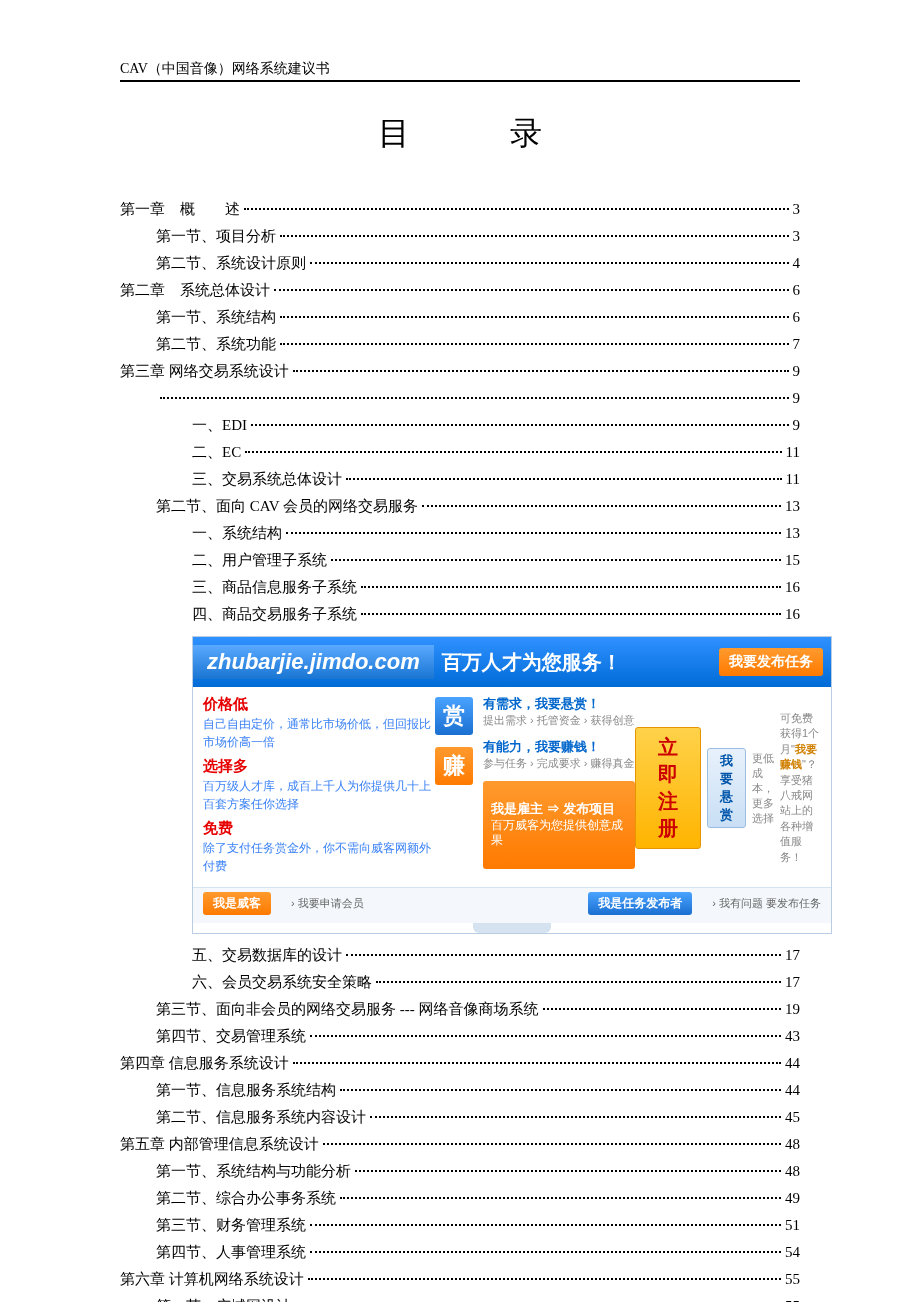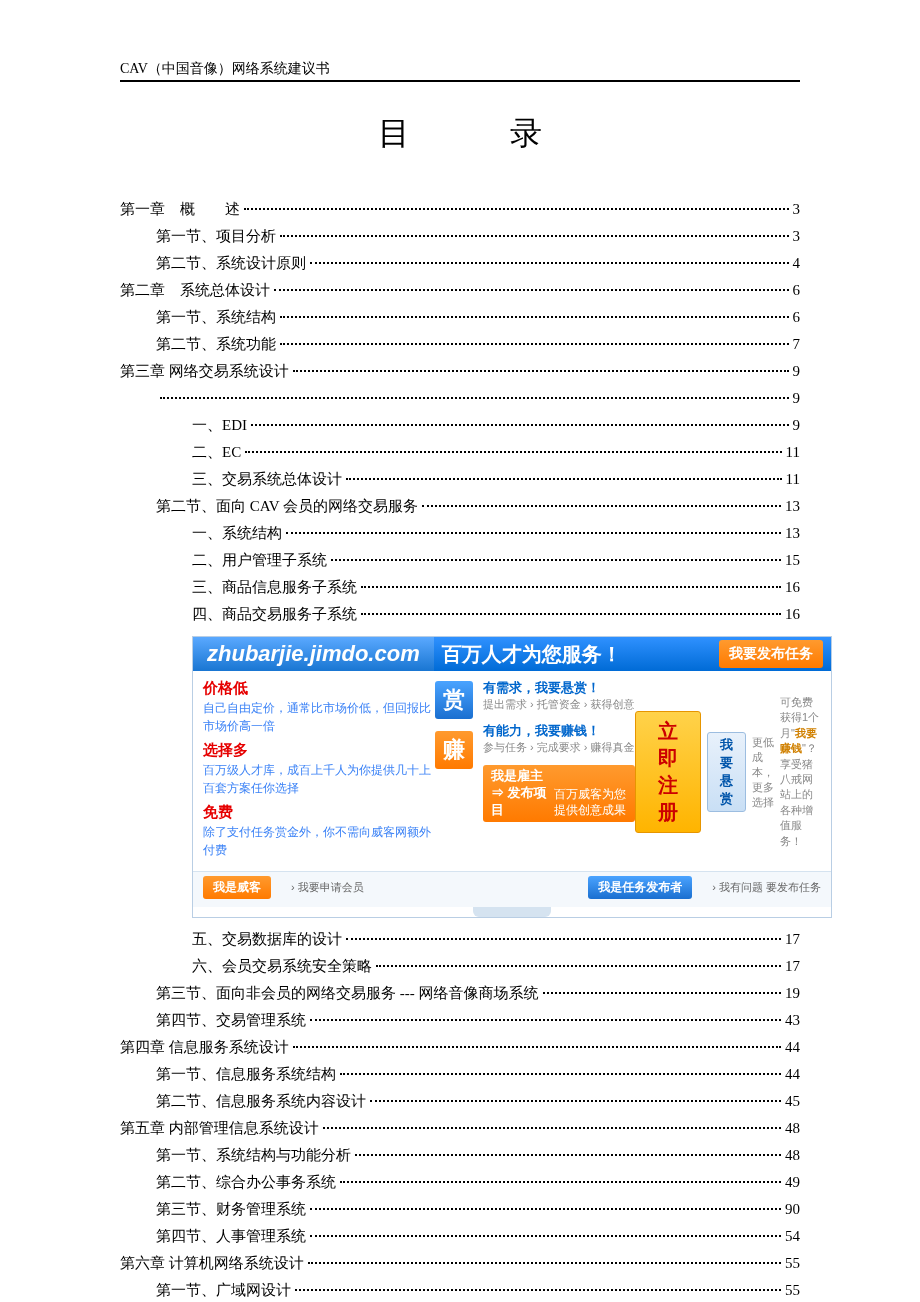--- a/index.html
+++ b/index.html
@@ -9,41 +9,41 @@
 .header-line{border-bottom:2px solid #000;margin-bottom:30px}
 .title{text-align:center;font-size:32px;letter-spacing:100px;padding-left:100px;font-weight:normal;margin-bottom:40px}
 .toc-line{display:flex;align-items:baseline;font-size:15px;line-height:1.8;white-space:nowrap}
 .toc-label{flex:0 0 auto}
 .toc-dots{flex:1 1 auto;border-bottom:2px dotted #000;margin:0 4px;position:relative;top:-4px}
 .toc-page{flex:0 0 auto}
 .indent-0{padding-left:0}
 .indent-1{padding-left:36px}
 .indent-2{padding-left:72px}
 .ad{margin:8px 0 8px 72px;width:640px;border:1px solid #b9cee4;background:#fff;font-family:"Microsoft YaHei",sans-serif;font-size:12px;color:#333}
-.ad-banner{display:flex;align-items:center;background:linear-gradient(#2f91ff,#006bd6);height:34px}
+.ad-banner{display:flex;align-items:center;background:linear-gradient(#2f91ff,#006bd6);height:50px}
 .ad-url{background:linear-gradient(#5aa9ff,#1976d2);color:#fff;font-size:22px;font-weight:bold;padding:4px 14px;font-style:italic;font-family:Arial,sans-serif}
 .ad-slogan{color:#fff;font-size:20px;font-weight:bold;margin-left:8px}
 .ad-orange-btn{background:linear-gradient(#ff9a2e,#ff7a00);color:#fff;padding:5px 10px;border-radius:3px;font-size:14px;margin-left:auto;margin-right:8px;font-weight:bold}
 .ad-body{display:flex;padding:8px 10px 6px}
 .ad-left{flex:0 0 230px}
 .ad-h{color:#e60000;font-weight:bold;font-size:15px;margin-bottom:1px}
 .ad-p{color:#3b82f6;line-height:1.5;margin-bottom:6px}
 .ad-mid{flex:0 0 42px;display:flex;flex-direction:column;gap:12px;align-items:center;padding-top:2px}
 .tile{width:38px;height:38px;color:#fff;display:flex;align-items:center;justify-content:center;font-size:22px;font-weight:bold;border-radius:3px}
 .tile-b{background:linear-gradient(#4aa3ff,#1a6fd0)}
 .tile-o{background:linear-gradient(#ff9a2e,#ff7a00)}
 .ad-mid2{flex:0 0 160px;padding-left:8px}
 .ad-mid2 .grp{margin-bottom:10px}
 .ad-mid2 .t{color:#0066cc;font-weight:bold;font-size:13px}
 .ad-mid2 .s{color:#888;font-size:11px}
 .ad-right{flex:1;display:flex;flex-direction:row;align-items:center;gap:6px}
 .reg-btn{background:linear-gradient(#ffd24a,#ffb400);border:1px solid #e69500;color:#c00;font-size:20px;font-weight:bold;padding:6px 22px;border-radius:3px}
 .xs-btn{background:linear-gradient(#e8f1fb,#c9dff5);border:1px solid #9cbde0;color:#0055aa;font-weight:bold;padding:3px 12px;border-radius:3px;font-size:13px}
 .xs-sub{color:#888;font-size:11px}
-.pub-bar{background:linear-gradient(#ff9a2e,#ff7a00);color:#fff;padding:3px 8px;border-radius:3px;font-size:12px;display:flex;flex-direction:row;align-items:flex-end;line-height:1.3}
+.pub-bar{background:linear-gradient(#ff9a2e,#ff7a00);color:#fff;padding:20px 8px;border-radius:3px;font-size:12px;display:flex;flex-direction:column;align-items:flex-start;line-height:1.3}
 .pub-bar .m{font-weight:bold;font-size:13px}
 .gold{color:#888;font-size:11px;line-height:1.4}
 .gold b{color:#d08000;font-weight:bold}
 .ad-footer{display:flex;align-items:center;padding:4px 10px 8px;gap:20px;background:#f4f8fc;border-top:1px solid #d5e3f0}
 .chip{color:#fff;padding:3px 10px;border-radius:3px;font-size:12px;font-weight:bold}
 .chip-o{background:linear-gradient(#ff9a2e,#ff7a00)}
 .chip-b{background:linear-gradient(#4aa3ff,#1a6fd0)}
 .ft-txt{color:#666;font-size:11px}
 .ad-tab{height:10px;background:#d5e3f0;margin:0 280px 0 280px;border-radius:0 0 6px 6px}
 </style>
@@ -235,21 +235,21 @@
         <span class="toc-page">48</span>
       </div>
       <div class="toc-line indent-1">
         <span class="toc-label">第二节、综合办公事务系统</span>
         <span class="toc-dots"></span>
         <span class="toc-page">49</span>
       </div>
       <div class="toc-line indent-1">
         <span class="toc-label">第三节、财务管理系统</span>
         <span class="toc-dots"></span>
-        <span class="toc-page">90</span>
+        <span class="toc-page">51</span>
       </div>
       <div class="toc-line indent-1">
         <span class="toc-label">第四节、人事管理系统</span>
         <span class="toc-dots"></span>
         <span class="toc-page">54</span>
       </div>
       <div class="toc-line indent-0">
         <span class="toc-label">第六章 计算机网络系统设计</span>
         <span class="toc-dots"></span>
         <span class="toc-page">55</span>

